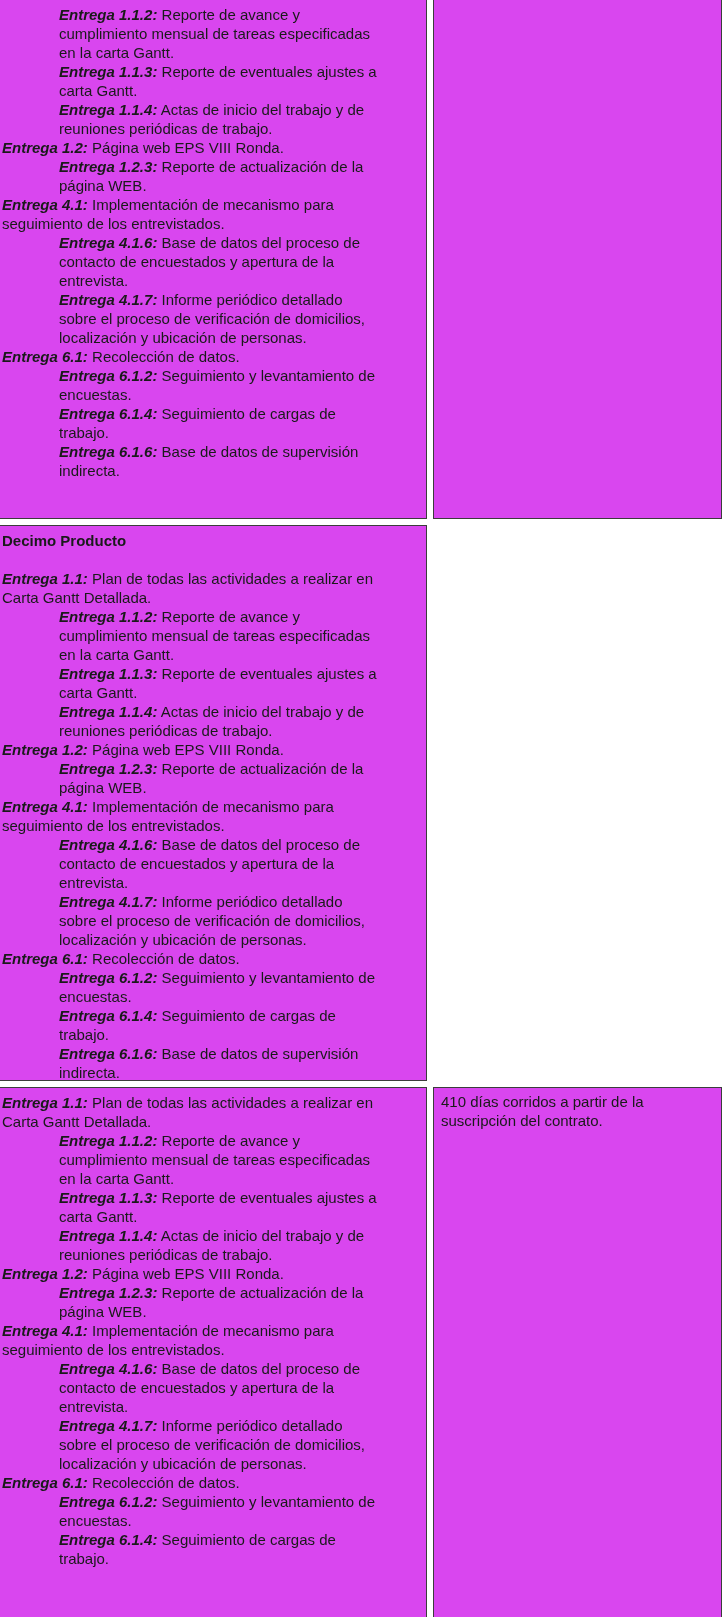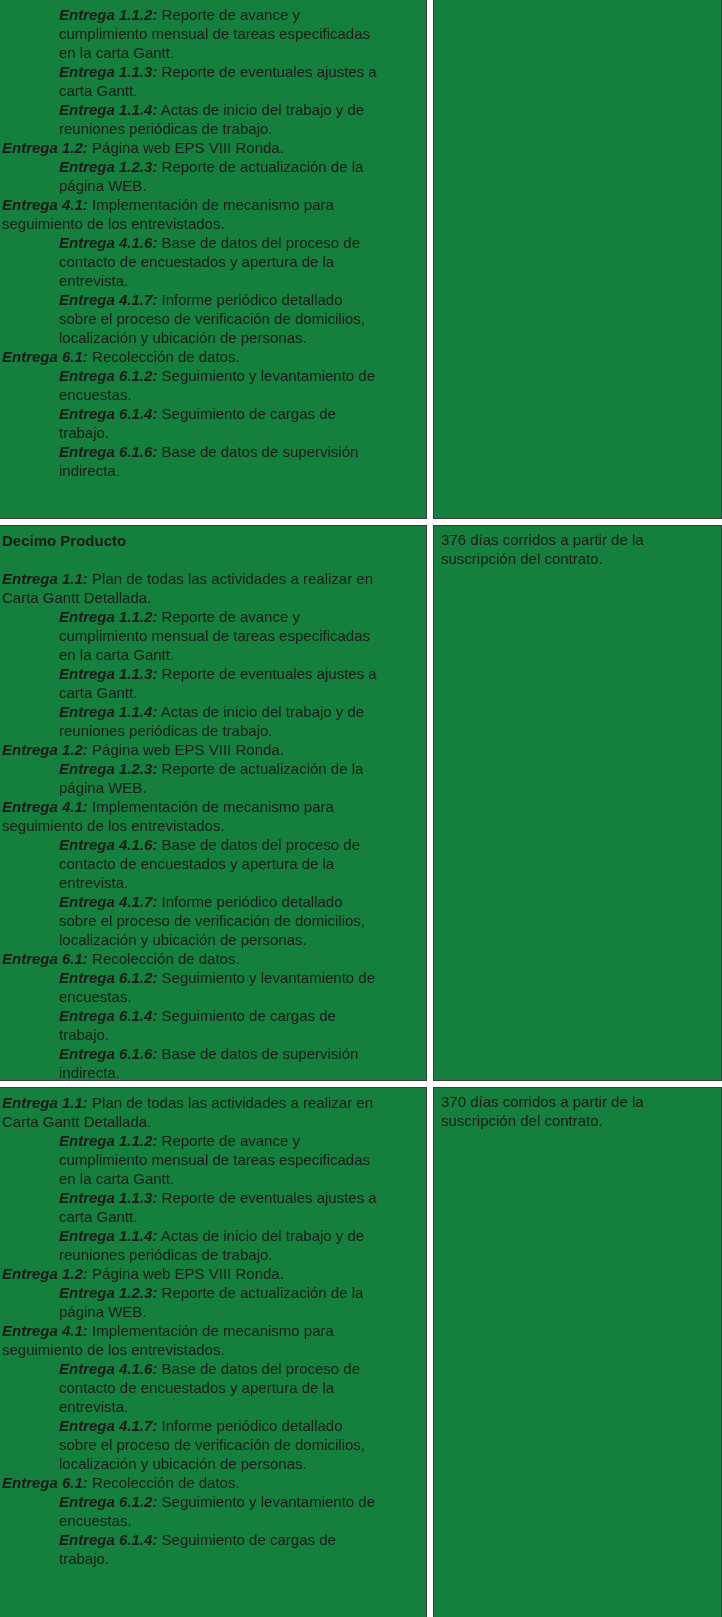--- a/index.html
+++ b/index.html
@@ -11,21 +11,21 @@
   }
   .tbl {
     display:flex; flex-direction:column; row-gap:6px;
     width:722px; height:1617px; overflow:hidden;
   }
   .row { display:flex; column-gap:6px; flex:0 0 auto; }
   .row-0 { height:519px; }
   .row-1 { height:556px; }
   .row-2 { height:720px; }
   .cell {
-    border:1px solid #3c3c3c; overflow:hidden; background:#15803d;
+    border:1px solid #3c3c3c; overflow:hidden; background:#d946ef;
   }
   .cell.left  { width:427px; padding:5px 3px 0 2px; border-left:none; }
   .cell.right { width:289px; padding:4px 6px 0 7px; }
   .row-0 .cell { border-top:none; }
   .row-2 .cell { border-bottom:none; }
   .product-title { font-weight:bold; font-size:15px; margin-bottom:19px; }
   .item { white-space:pre-line; }
   .item.indent-1 { padding-left:57px; }
   .item-label { font-weight:bold; font-style:italic; }
   .deadline { }
@@ -94,23 +94,20 @@
 localización y ubicación de personas.</p>
           <p class="item indent-0"><span class="item-label">Entrega 6.1:</span> Recolección de datos.</p>
           <p class="item indent-1"><span class="item-label">Entrega 6.1.2:</span> Seguimiento y levantamiento de
 encuestas.</p>
           <p class="item indent-1"><span class="item-label">Entrega 6.1.4:</span> Seguimiento de cargas de
 trabajo.</p>
           <p class="item indent-1"><span class="item-label">Entrega 6.1.6:</span> Base de datos de supervisión
 indirecta.</p>
         </div>
     </div>
-    <div class="cell right">
-      <p class="deadline">376 días corridos a partir de la suscripción del contrato.</p>
-    </div>
   </section>
 
   <section class="row row-2">
     <div class="cell left">
       <div class="items">
           <p class="item indent-0"><span class="item-label">Entrega 1.1:</span> Plan de todas las actividades a realizar en
 Carta Gantt Detallada.</p>
           <p class="item indent-1"><span class="item-label">Entrega 1.1.2:</span> Reporte de avance y
 cumplimiento mensual de tareas especificadas
 en la carta Gantt.</p>
@@ -130,17 +127,17 @@
 sobre el proceso de verificación de domicilios,
 localización y ubicación de personas.</p>
           <p class="item indent-0"><span class="item-label">Entrega 6.1:</span> Recolección de datos.</p>
           <p class="item indent-1"><span class="item-label">Entrega 6.1.2:</span> Seguimiento y levantamiento de
 encuestas.</p>
           <p class="item indent-1"><span class="item-label">Entrega 6.1.4:</span> Seguimiento de cargas de
 trabajo.</p>
         </div>
     </div>
     <div class="cell right">
-      <p class="deadline">370 días corridos a partir de la suscripción del contrato.</p>
+      <p class="deadline">410 días corridos a partir de la suscripción del contrato.</p>
     </div>
   </section>
 
 </div>
 
 </body></html>

